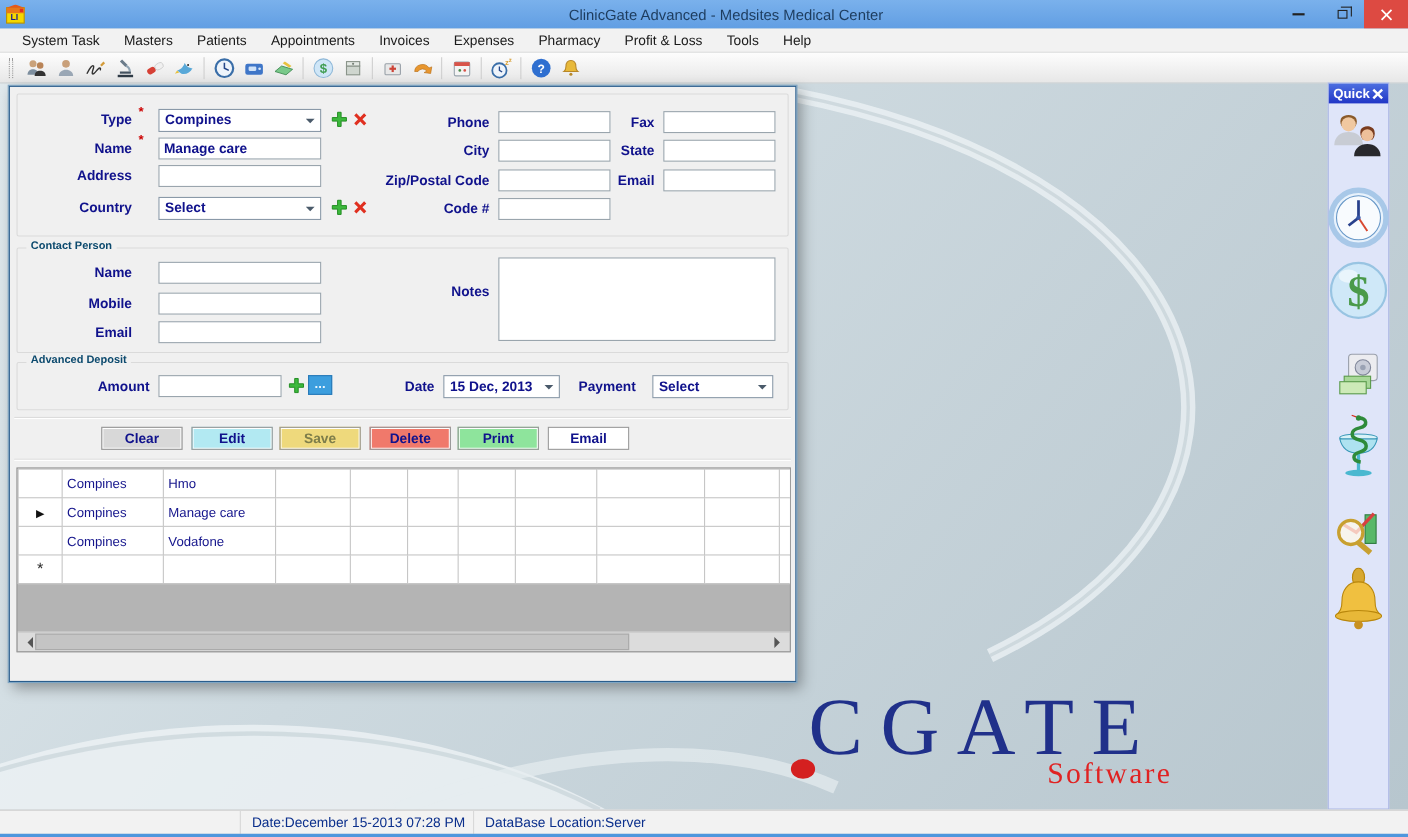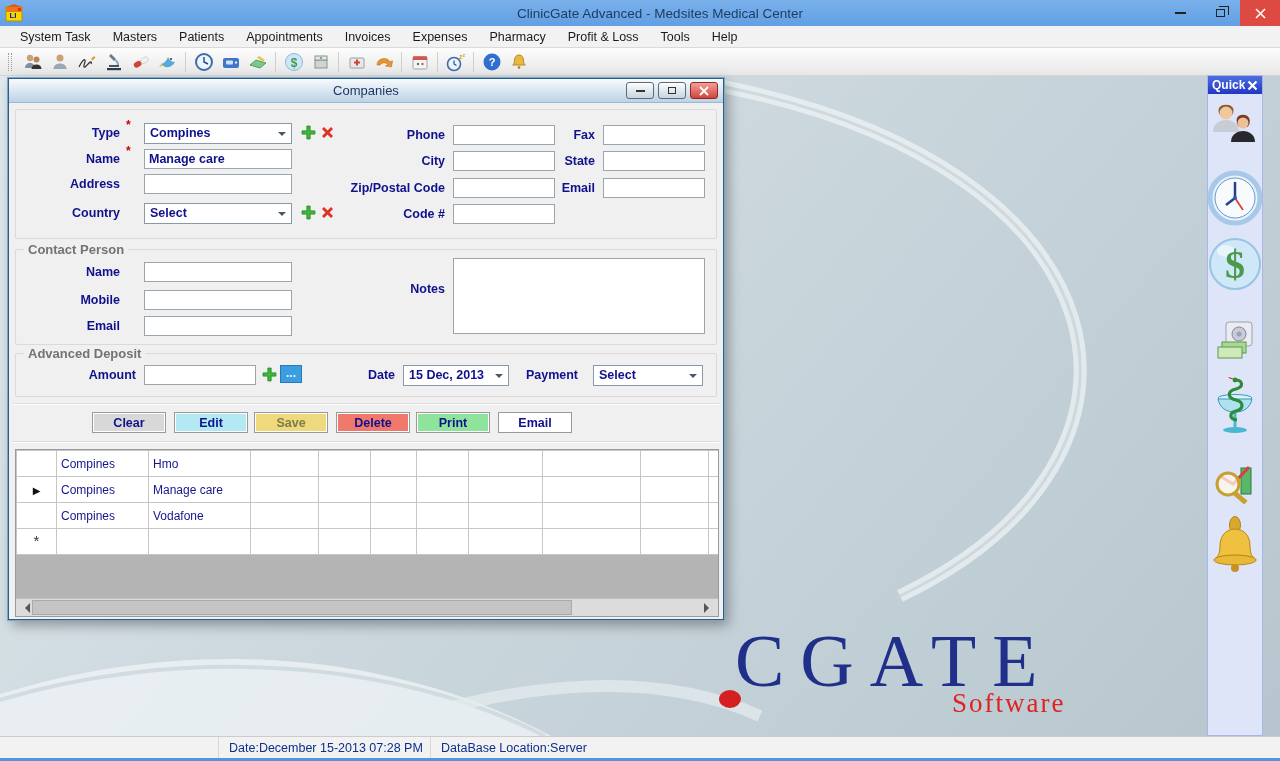--- a/index.html
+++ b/index.html
@@ -65,21 +65,21 @@
   .dlg-controls{position:absolute;right:5px;top:3px;display:flex;gap:4px;}
   .dlg-btn{width:28px;height:17px;border:1px solid #5a6b7c;border-radius:3px;
     background:linear-gradient(#fdfdfd,#c9d4dd);display:flex;align-items:center;justify-content:center;}
   .dlg-btn.close{background:linear-gradient(#f0a198,#d2453a);border-color:#8c2a22;}
   .dgl-min{width:9px;height:2px;background:#333;}
   .dgl-restore{width:8px;height:7px;border:1px solid #333;}
   .dlg-body{position:relative;height:517px;}
 
   .groupbox{position:absolute;border:1px solid #dadada;border-radius:2px;}
   .gb-legend{position:absolute;top:-8px;left:8px;background:#f0f0f0;padding:0 4px;
-    color:#737373;font-weight:bold;font-size:13px;}
+    color:#0c4a6e;font-weight:bold;font-size:10px;}
   .flabel{position:absolute;color:#10128c;font-weight:bold;font-size:12.5px;text-align:right;line-height:20px;}
   .req{position:absolute;color:#cc0000;font-weight:bold;font-size:12px;}
   .tbox{position:absolute;height:20px;background:#fff;border:1px solid #9aa5ad;
     font-size:12.5px;font-weight:bold;color:#10128c;line-height:18px;padding:0 4px;
     white-space:nowrap;overflow:hidden;}
   .combo{position:absolute;height:21px;background:#fff;border:1px solid #8a99a8;
     font-size:12.5px;font-weight:bold;color:#10128c;line-height:19px;padding:0 18px 0 5px;
     white-space:nowrap;overflow:hidden;}
   .combo::after{content:"";position:absolute;right:5px;top:8px;border:4px solid transparent;border-top-color:#4a5a6a;}
   .icon-btn{position:absolute;width:16px;height:16px;display:flex;align-items:center;justify-content:center;}
@@ -344,36 +344,20 @@
     <svg width="50" height="58" viewBox="0 0 50 58" style="margin-top:10px">
       <ellipse cx="25" cy="9" rx="5.5" ry="8.5" fill="#d8a830" stroke="#b8860b"></ellipse>
       <path d="M25 13c10 0 15 8 15 17 0 8 2 10 5 13H5c3-3 5-5 5-13 0-9 5-17 15-17z" fill="#f0c040" stroke="#b8860b"></path>
       <ellipse cx="25" cy="44" rx="21" ry="5" fill="#e8b838" stroke="#b8860b"></ellipse>
       <circle cx="25" cy="52" r="4" fill="#c89020"></circle>
     </svg>
   </div>
 </div>
 
 <div class="dialog">
-  <div class="dlg-title">
-    <span>Companies</span>
-    <div class="dlg-controls">
-      <div class="dlg-btn">
-          <span class="dgl-min"></span>
-        </div>
-      <div class="dlg-btn">
-          <span class="dgl-restore"></span>
-        </div>
-      <div class="dlg-btn close">
-        <svg width="10" height="10" viewBox="0 0 10 10">
-            <path d="M1 1l8 8M9 1l-8 8" stroke="#fff" stroke-width="1.8"></path>
-          </svg>
-      </div>
-    </div>
-  </div>
   <div class="dlg-body">
 
     <div class="groupbox" style="left:6px;top:6px;width:702px;height:130px;">
       <div class="flabel" style="left:0;top:13px;width:104px;">Type</div>
       <span class="req" style="left:110px;top:8px;">*</span>
       <div class="combo" style="left:128px;top:13px;width:148px;">Compines</div>
       <span class="icon-btn" style="left:284px;top:14px;">
           <svg width="15" height="15" viewBox="0 0 14 14">
             <path d="M5.5 1h3v4.5H13v3H8.5V13h-3V8.5H1v-3h4.5z" fill="#3db83d" stroke="#1e8a1e" stroke-width="0.8"></path>
           </svg>

